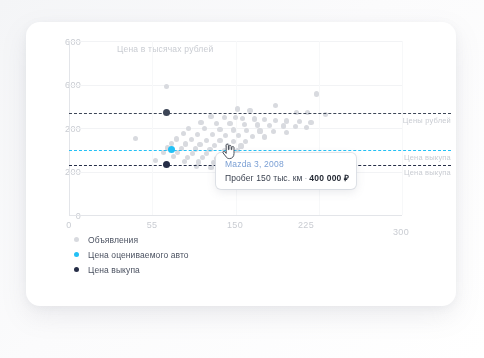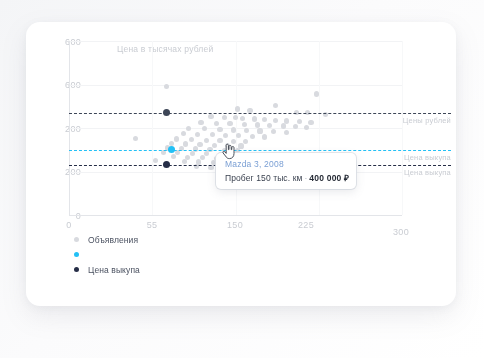--- a/index.html
+++ b/index.html
@@ -352,20 +352,21 @@
       </svg>
     </div>
 
     <div id="legend">
       <div class="legend-row">
         <span class="legend-swatch" style="background:#d8dadf;"></span>
         <span class="legend-label">Объявления</span>
       </div>
       <div class="legend-row">
         <span class="legend-swatch" style="background:#23c0f5;"></span>
+        <span class="legend-label">Цена оцениваемого авто</span>
       </div>
       <div class="legend-row">
         <span class="legend-swatch" style="background:#262e47;"></span>
         <span class="legend-label">Цена выкупа</span>
       </div>
     </div>
 
   </div>
 </div>
 

